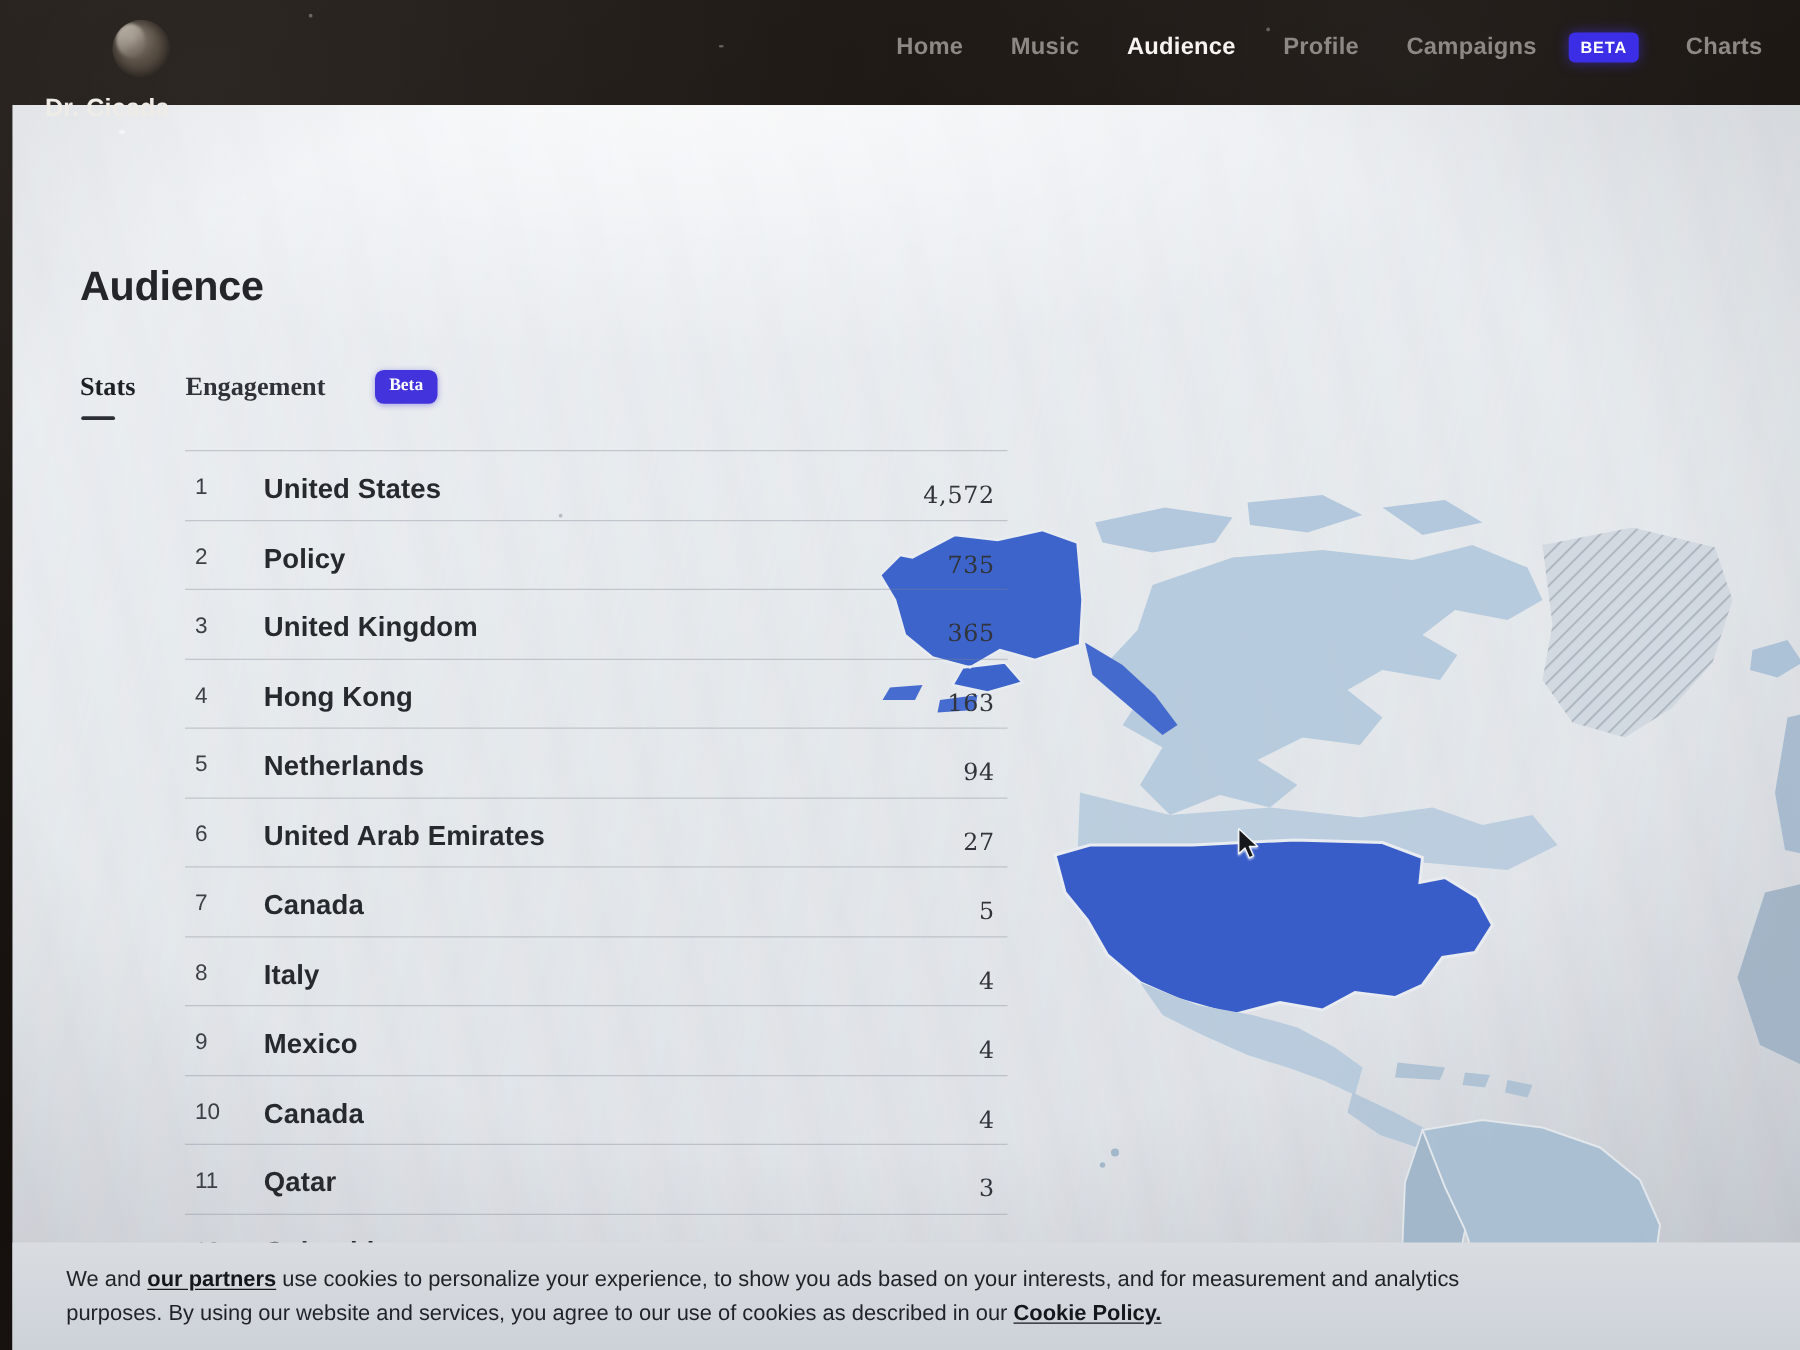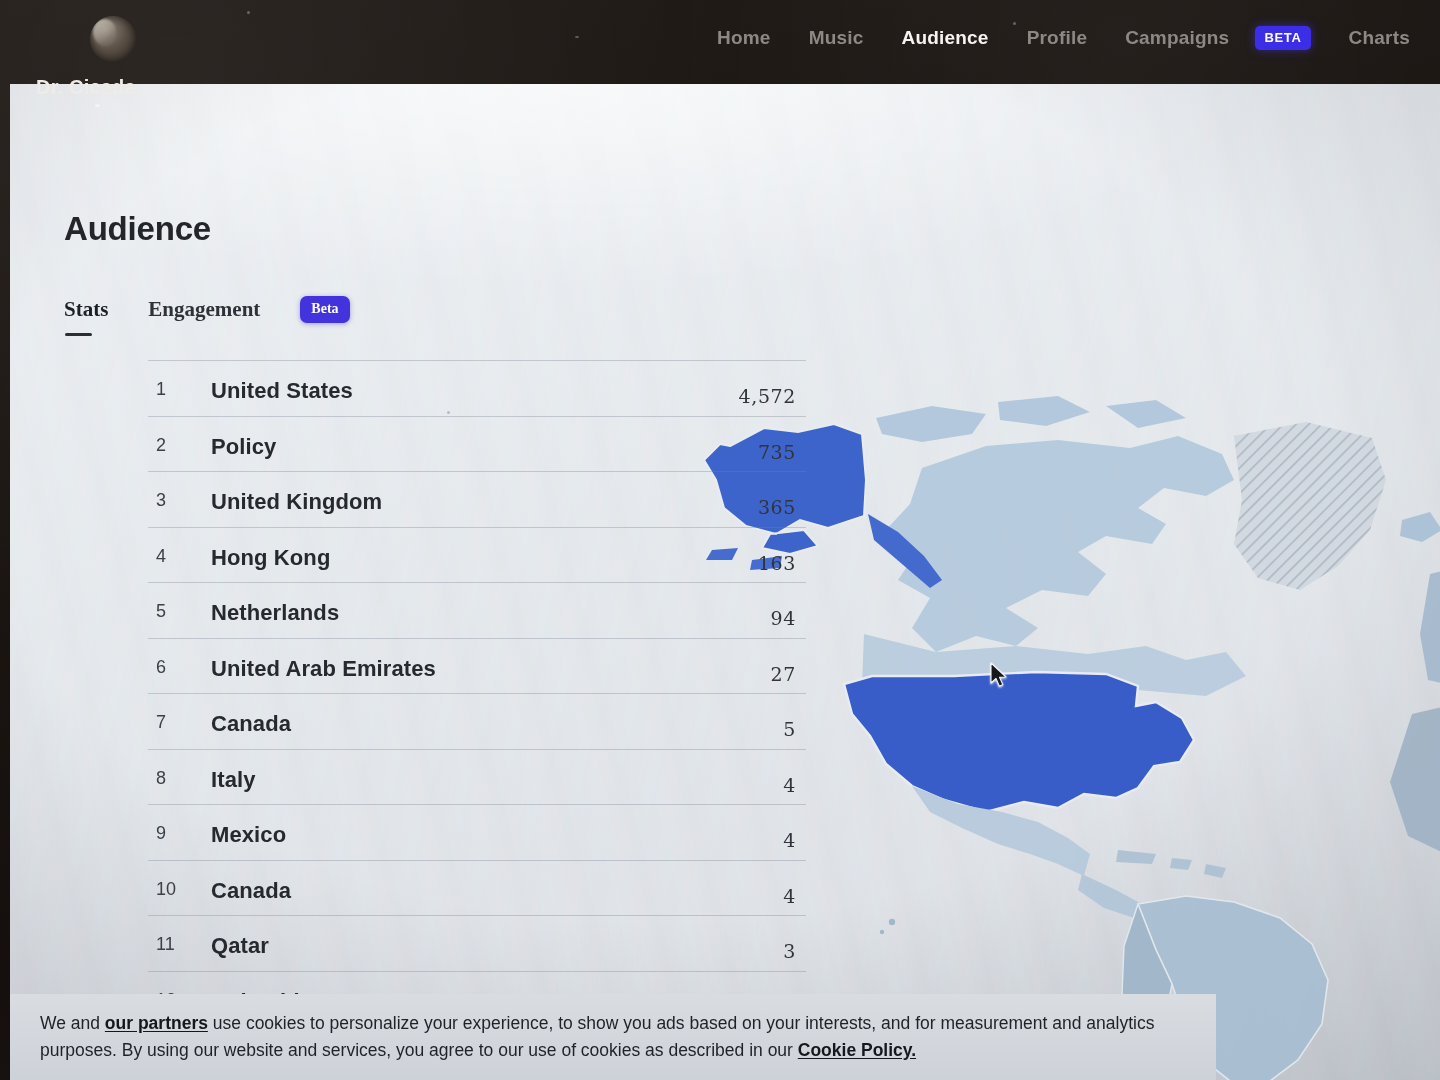--- a/index.html
+++ b/index.html
@@ -283,24 +283,24 @@
     position: absolute;
     left: 980px; top: 578px;
     z-index: 7;
     filter: drop-shadow(0 1px 1px rgba(255,255,255,.85));
   }
 
   
   #cookie-banner {
     position: absolute;
     left: 10px; bottom: 0;
-    width: 1206px; height: 86px;
+    width: 1430px; height: 86px;
     background: linear-gradient(180deg, #d9dde2 0%, #cdd2d8 100%);
     z-index: 8;
-    padding: 16px 0 0 30px;
+    padding: 16px 0 0 43px;
   }
   #cookie-text {
     font-size: 17.5px;
     line-height: 1.52;
     color: #1f2227;
     max-width: 1130px;
     font-weight: 400;
   }
   .cookie-link {
     font-weight: 700;

